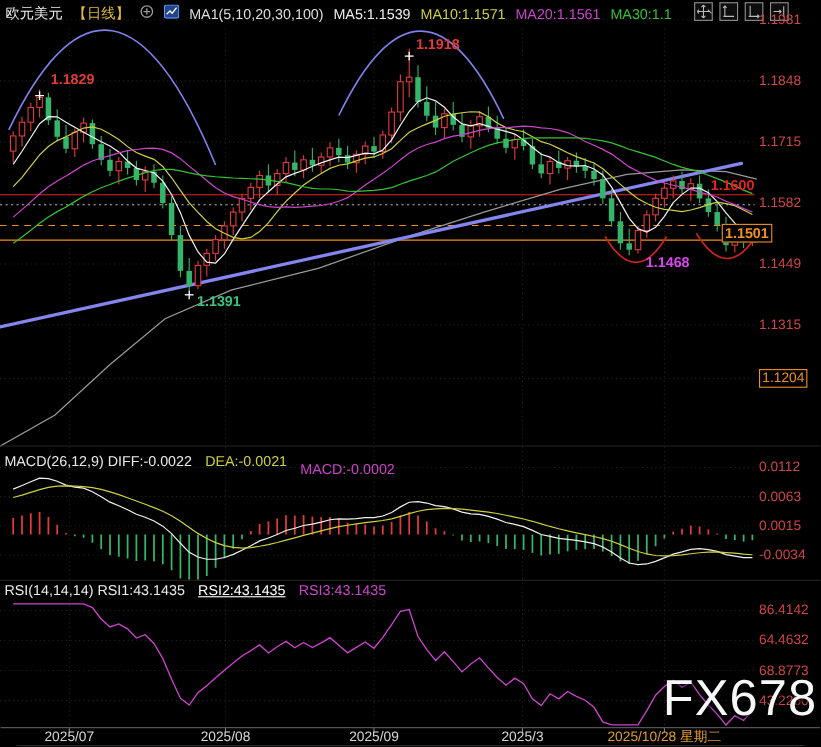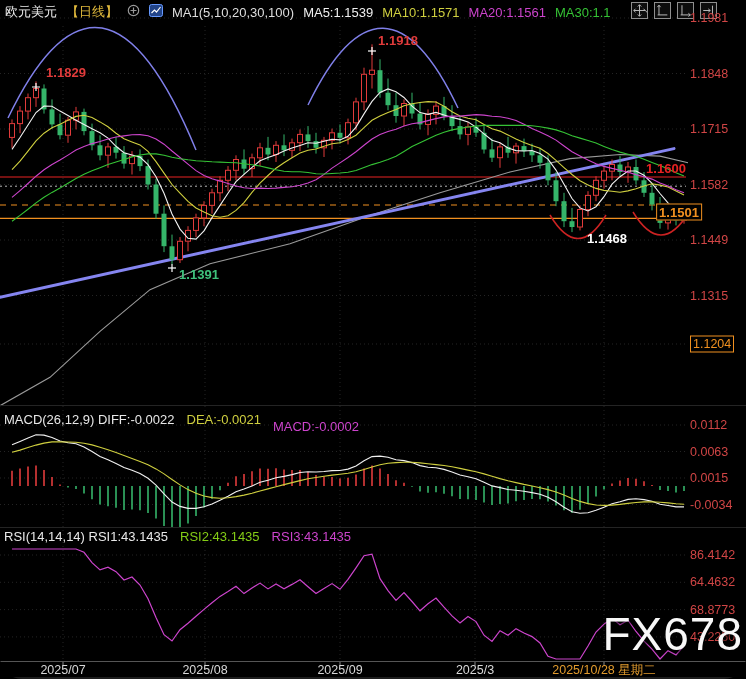--- a/index.html
+++ b/index.html
@@ -432,21 +432,21 @@
   </div>
 
   <div id="macd-hdr" class="hdr">
     <span style="color: rgb(232, 232, 232);">MACD(26,12,9) DIFF:-0.0022</span>
     <span style="color: rgb(207, 207, 63);">DEA:-0.0021</span>
     <span style="color: rgb(204, 68, 204); margin-top: 15px;">MACD:-0.0002</span>
   </div>
 
   <div id="rsi-hdr" class="hdr">
     <span style="color: rgb(232, 232, 232);">RSI(14,14,14) RSI1:43.1435</span>
-    <span style="color: #84cc16;">RSI2:43.1435</span>
+    <span style="color: #ffffff; text-decoration: underline;">RSI2:43.1435</span>
     <span style="color: rgb(204, 68, 204);">RSI3:43.1435</span>
   </div>
 
   <div id="labels">
       <div class="plabel" style="color: rgb(208, 69, 69); left: 690px; top: 18px;">1.1981</div>
       <div class="plabel" style="color: rgb(208, 69, 69); left: 690px; top: 73.5px;">1.1848</div>
       <div class="plabel" style="color: rgb(208, 69, 69); left: 690px; top: 129px;">1.1715</div>
       <div class="plabel" style="color: rgb(208, 69, 69); left: 690px; top: 184.5px;">1.1582</div>
       <div class="plabel" style="color: rgb(208, 69, 69); left: 690px; top: 240px;">1.1449</div>
       <div class="plabel" style="color: rgb(208, 69, 69); left: 690px; top: 295.5px;">1.1315</div>
@@ -455,21 +455,21 @@
       <div class="plabel" style="color: rgb(208, 69, 69); left: 690px; top: 451.5px;">0.0063</div>
       <div class="plabel" style="color: rgb(208, 69, 69); left: 690px; top: 478px;">0.0015</div>
       <div class="plabel" style="color: rgb(208, 69, 69); left: 690px; top: 504.5px;">-0.0034</div>
       <div class="plabel" style="color: rgb(208, 69, 69); left: 690px; top: 555px;">86.4142</div>
       <div class="plabel" style="color: rgb(208, 69, 69); left: 690px; top: 582.3px;">64.4632</div>
       <div class="plabel" style="color: rgb(208, 69, 69); left: 690px; top: 609.6px;">68.8773</div>
       <div class="plabel" style="color: rgb(208, 69, 69); left: 690px; top: 636.9px;">43.2250</div>
       <div class="plabel center" style="color: rgb(225, 59, 59); left: 66px; top: 72px; font-weight: bold; font-size: 13px;">1.1829</div>
       <div class="plabel center" style="color: rgb(225, 59, 59); left: 398px; top: 40px; font-weight: bold; font-size: 13px;">1.1918</div>
       <div class="plabel center" style="color: rgb(63, 194, 124); left: 199px; top: 274px; font-weight: bold; font-size: 13px;">1.1391</div>
-      <div class="plabel center" style="color: #ffffff; left: 607px; top: 238px; font-weight: bold; font-size: 13px;">1.1468</div>
+      <div class="plabel center" style="color: #d946ef; left: 607px; top: 238px; font-weight: bold; font-size: 13px;">1.1468</div>
       <div class="plabel center" style="color: rgb(232, 34, 34); left: 666px; top: 168px; font-weight: bold; font-size: 13px;">1.1600</div>
       <div class="plabel center boxed" style="color: rgb(240, 144, 32); left: 679px; top: 212px; font-weight: bold; font-size: 13px;">1.1501</div>
       <div class="plabel center" style="color: rgb(216, 216, 216); left: 63px; top: 669.5px;">2025/07</div>
       <div class="plabel center" style="color: rgb(216, 216, 216); left: 205px; top: 669.5px;">2025/08</div>
       <div class="plabel center" style="color: rgb(216, 216, 216); left: 340px; top: 669.5px;">2025/09</div>
       <div class="plabel center" style="color: rgb(216, 216, 216); left: 475px; top: 669.5px;">2025/3</div>
       <div class="plabel center" style="color: rgb(226, 155, 45); left: 604px; top: 669.5px;">2025/10/28 星期二</div>
     </div>
 
   <div id="watermark">FX678</div>

